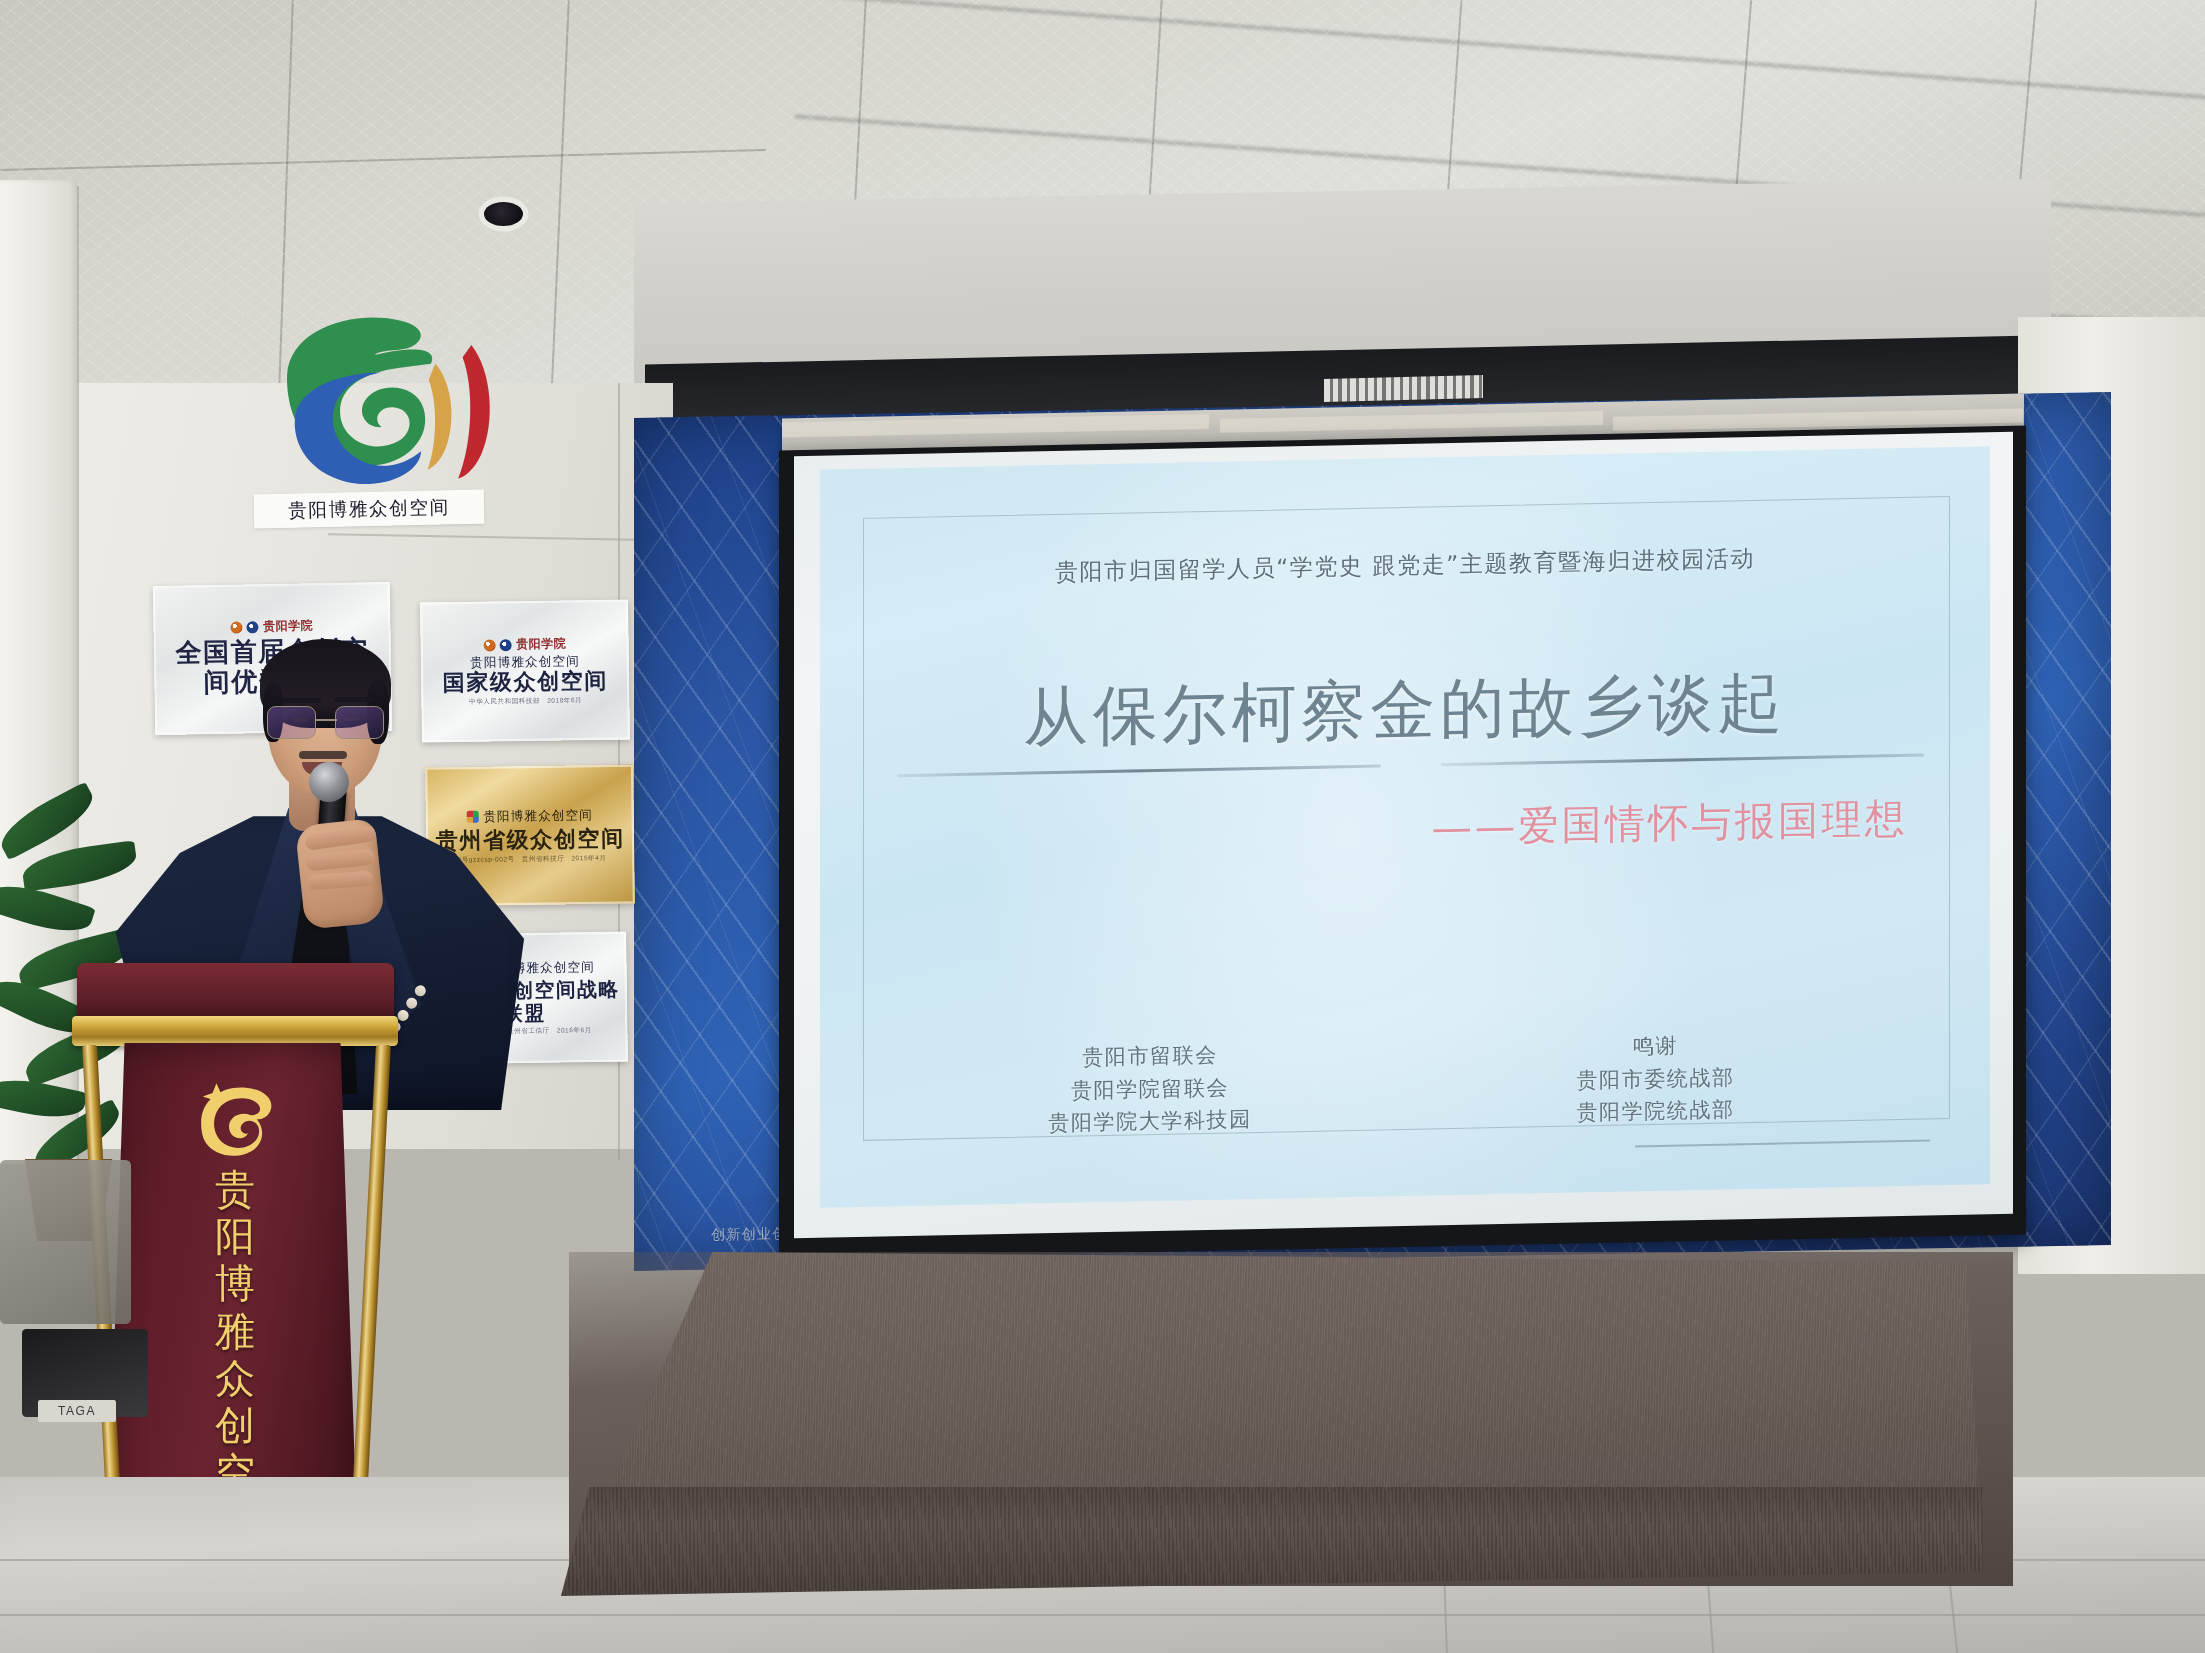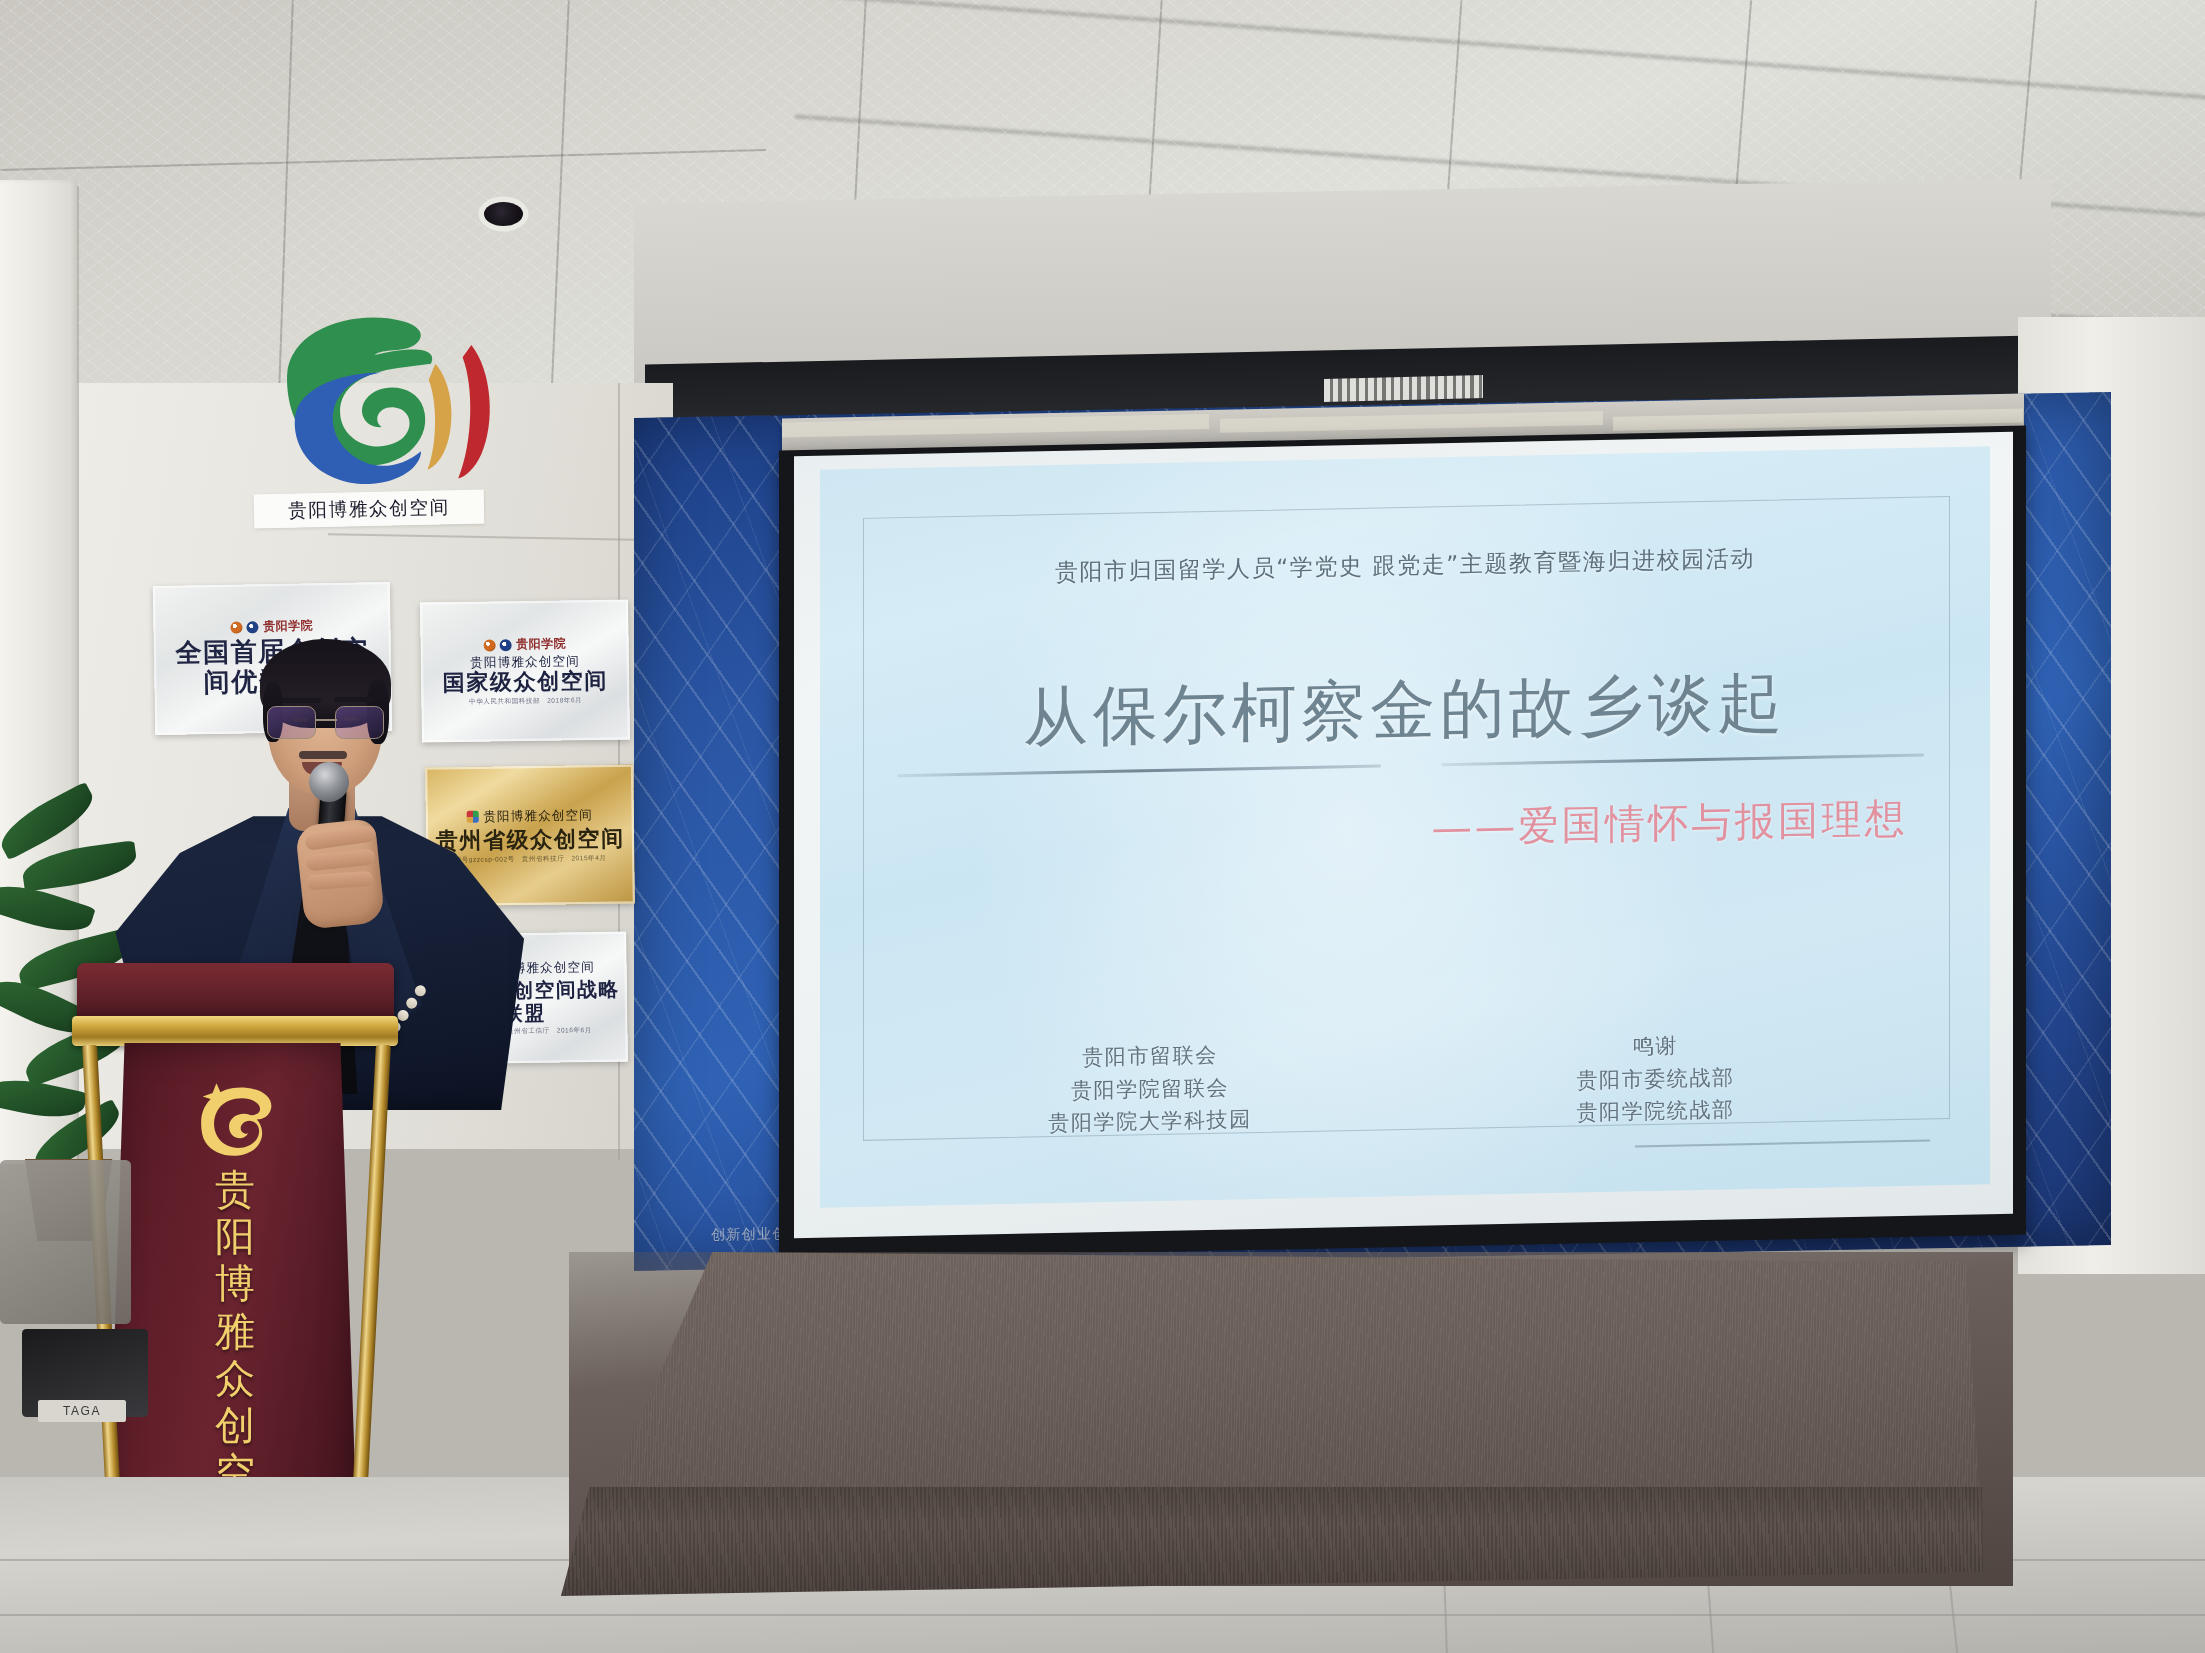--- a/index.html
+++ b/index.html
@@ -383,21 +383,21 @@
     position:absolute;left:0;top:1160px;width:131px;height:164px;
     background:linear-gradient(150deg,#9d9a93,#74716b);
     border-radius:5.5px;opacity:.9;
   }
   .side-obj2{
     position:absolute;left:22px;top:1329px;width:126px;height:88px;
     background:linear-gradient(160deg,#1a1a1c,#3a3a3e);
     border-radius:4.4px;
   }
   .side-tag{
-    position:absolute;left:38px;top:1400px;width:88px;height:22px;
+    position:absolute;left:38px;top:1400px;width:78px;height:22px;
     background:#d9d6cf;border-radius:2.2px;
     display:flex;align-items:center;justify-content:center;
     font-size:12px;color:#3a3a3a;letter-spacing:1.6px;
   }
 </style>
 </head>
 <body>
 
 <div id="scene">
 

